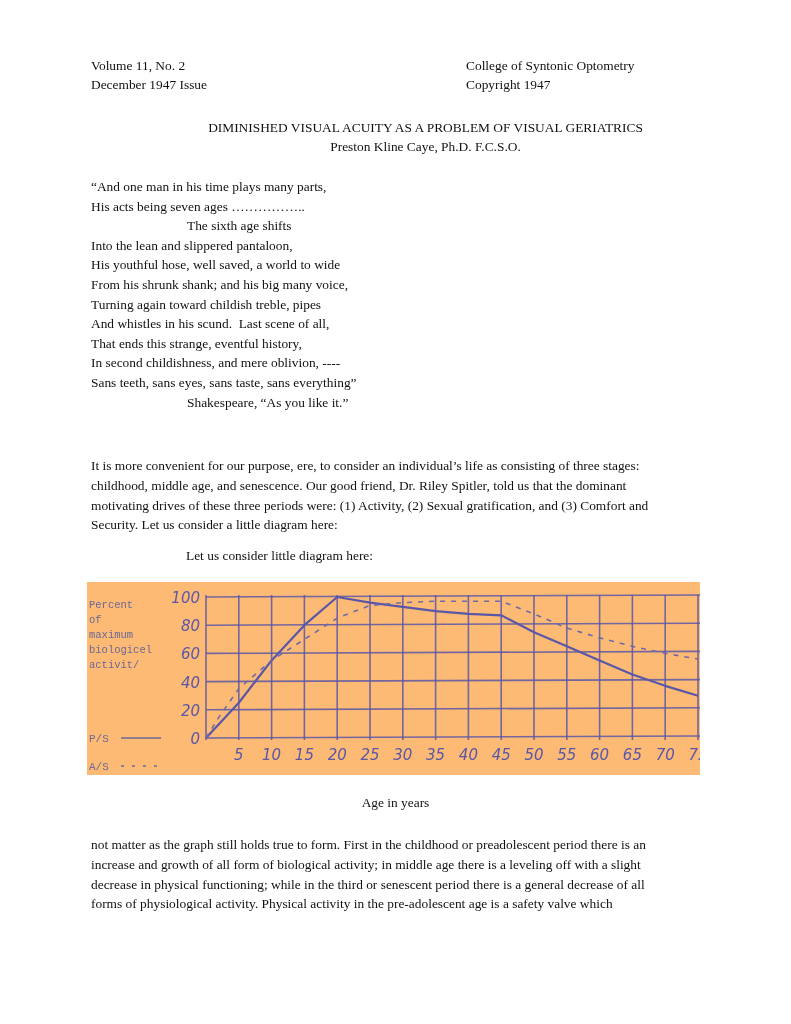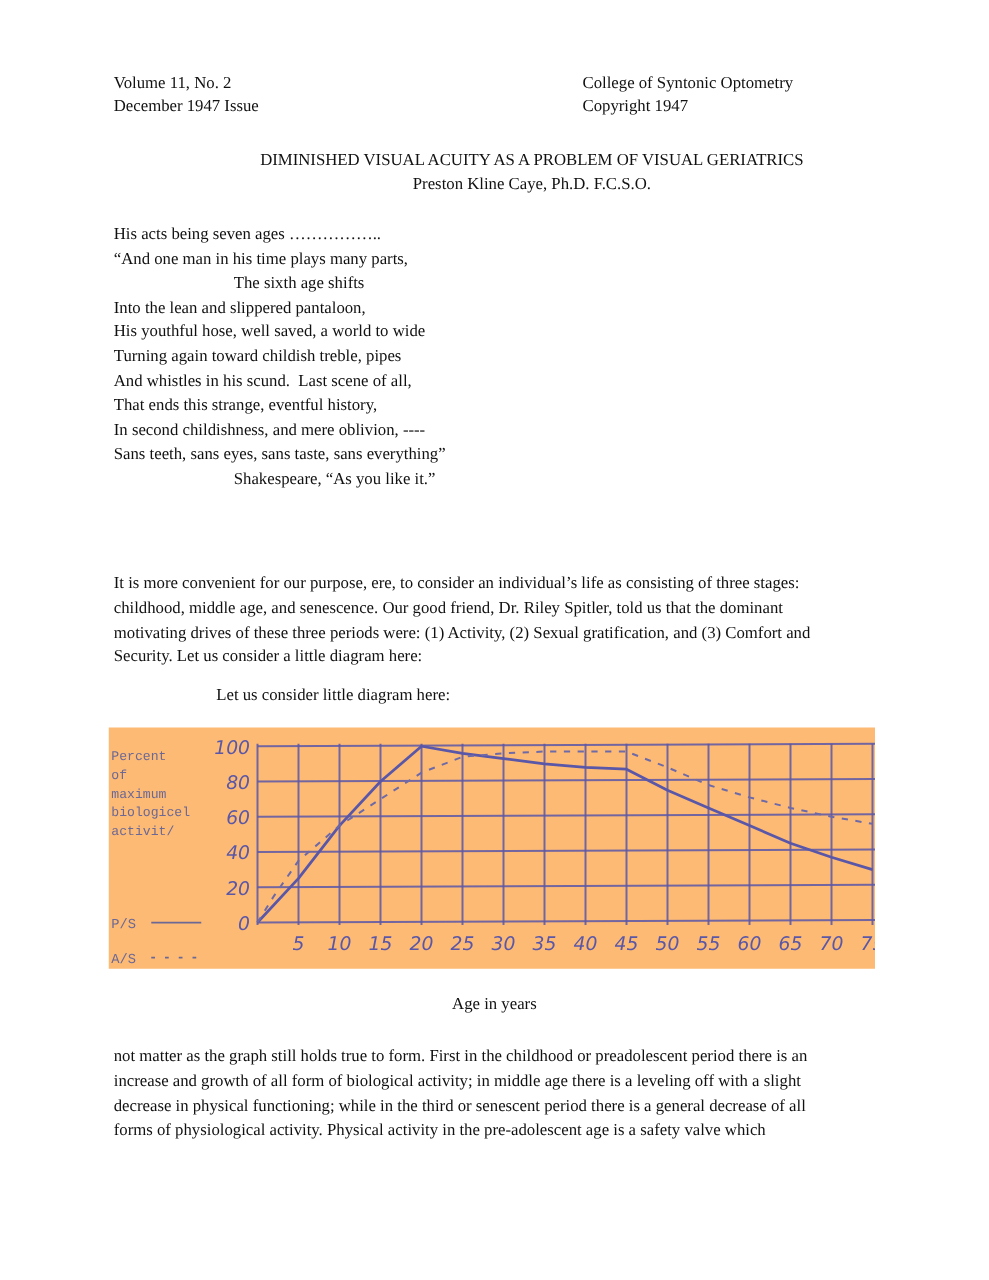--- a/index.html
+++ b/index.html
@@ -8,21 +8,21 @@
   .hdr { position: absolute; line-height: 19px; }
   .hdr-left { left: 91px; top: 56px; }
   .hdr-right { left: 466px; top: 56px; }
   .title-block { position: absolute; left: 0; width: 791px; top: 118px; text-align: center; line-height: 19px; margin-left: 30px; }
   .poem { position: absolute; left: 91px; top: 177px; line-height: 19.6px; }
   .poem div { white-space: pre; }
   .poem .indent { padding-left: 96px; }
   .para { position: absolute; left: 91px; width: 640px; line-height: 19.8px; }
   .para div { white-space: nowrap; }
   .p1 { top: 456px; }
-  .caption-top { position: absolute; left: 173px; top: 548px; }
+  .caption-top { position: absolute; left: 186px; top: 548px; }
   .chart-wrap { position: absolute; left: 87px; top: 582px; width: 613px; height: 193px; background: #fdba74; }
   .xlabel { position: absolute; left: 0; width: 791px; top: 795px; text-align: center; }
   .p2 { top: 835px; }
   svg text { font-family: "DejaVu Sans", sans-serif; }
   .legend-text { font-family: "Liberation Mono", monospace; }
 </style>
 </head>
 <body>
 
 <div class="hdr hdr-left">
@@ -33,25 +33,26 @@
   <div>College of Syntonic Optometry</div>
   <div>Copyright 1947</div>
 </div>
 
 <div class="title-block">
   <div>DIMINISHED VISUAL ACUITY AS A PROBLEM OF VISUAL GERIATRICS</div>
   <div>Preston Kline Caye, Ph.D. F.C.S.O.</div>
 </div>
 
 <div class="poem" id="poem">
+    <div>“And one man in his time plays many parts,</div>
     <div>His acts being seven ages ……………..</div>
-    <div>“And one man in his time plays many parts,</div>
     <div class="indent">The sixth age shifts</div>
     <div>Into the lean and slippered pantaloon,</div>
     <div>His youthful hose, well saved, a world to wide</div>
+    <div>From his shrunk shank; and his big many voice,</div>
     <div>Turning again toward childish treble, pipes</div>
     <div>And whistles in his scund.  Last scene of all,</div>
     <div>That ends this strange, eventful history,</div>
     <div>In second childishness, and mere oblivion, ----</div>
     <div>Sans teeth, sans eyes, sans taste, sans everything”</div>
     <div class="indent">Shakespeare, “As you like it.”</div>
   </div>
 
 <div class="para p1" id="para1">
     <div>It is more convenient for our purpose, ere, to consider an individual’s life as consisting of three stages:</div>

